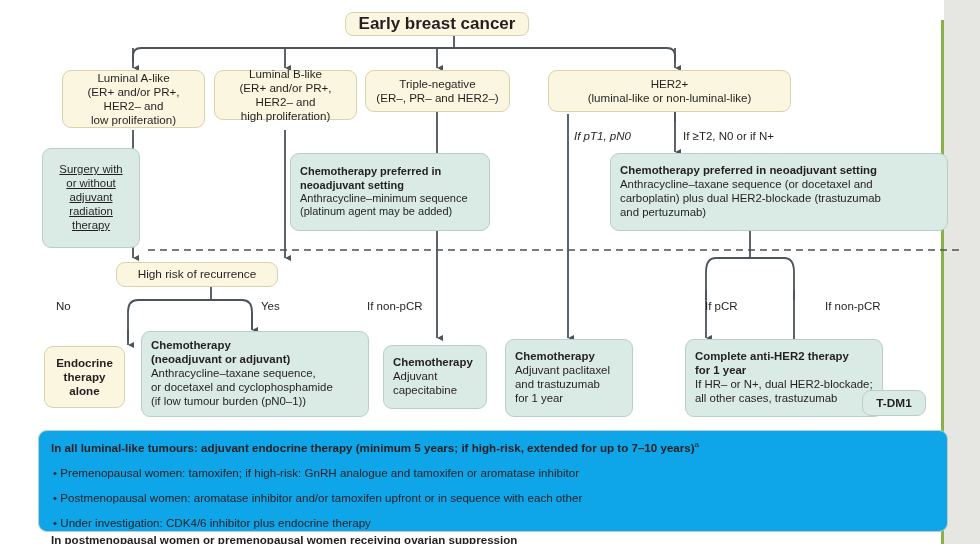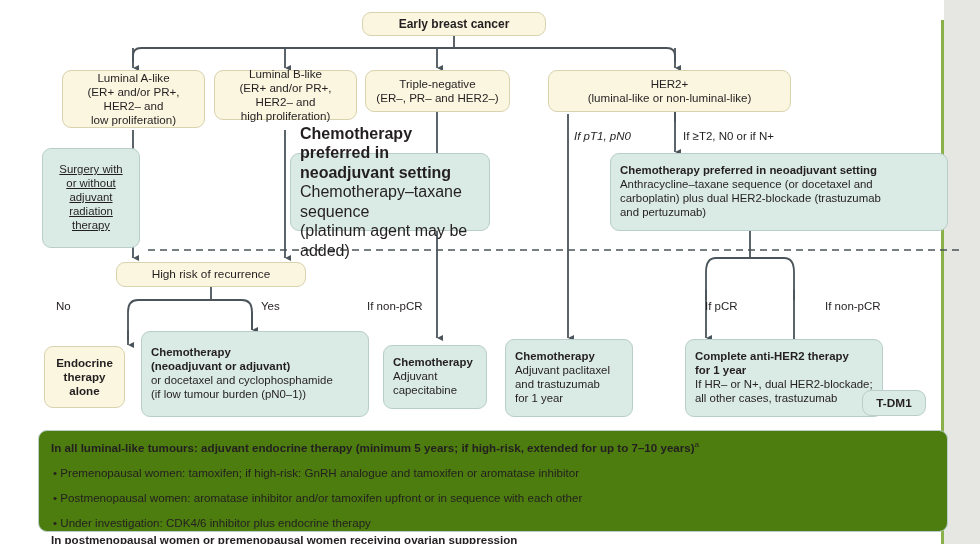--- a/index.html
+++ b/index.html
@@ -44,21 +44,21 @@
     position:absolute;
     font-size:11.5px;
     color:#231f20;
     white-space:nowrap;
   }
 
   
   .panel{
     position:absolute;
     box-sizing:border-box;
-    background:#4d7c0f;
+    background:#0ea5e9;
     border:1px solid #b9ceca;
     border-radius:9px;
     padding:8px 12px 8px 12px;
   }
   .panel .row{font-size:11.6px;line-height:1.47;}
   .panel .hdr{font-weight:bold;}
   .panel .bul{padding-left:2px;margin-top:8px;}
   sup{font-size:8px;vertical-align:super;}
 </style>
 </head>
@@ -114,21 +114,21 @@
       <path d="M211,287 L211,300"></path>
 
       <path d="M128,340 L128,312 Q128,300 138,300 L242,300 Q252,300 252,312 L252,330"></path>
       <path d="M128,330 L128,345" marker-end="url(#ar)"></path>
       <path d="M252,312 L252,330" marker-end="url(#ar)"></path>
     </g>
 
     <path d="M148,250 L962,250" stroke="#4a545a" stroke-width="1.3" stroke-dasharray="7,5" fill="none"></path>
   </svg>
 
-  <div class="node yellow center pad" style="left:362px;top:12px;width:184px;height:24px;font-size:12px;font-weight:bold;">
+  <div class="node yellow center pad" style="left:345px;top:12px;width:184px;height:24px;font-size:17px;font-weight:bold;border-radius:8px;">
     <span class="ln">Early breast cancer</span>
   </div>
 
   <div class="node yellow center pad" style="left:62px;top:70px;width:143px;height:58px;font-size:11.6px;">
     <span class="ln">Luminal A-like</span>
     <span class="ln">(ER+ and/or PR+,</span>
     <span class="ln">HER2– and</span>
     <span class="ln">low proliferation)</span>
   </div>
 
@@ -150,47 +150,48 @@
   </div>
 
   <div class="node teal center pad" style="left:42px;top:148px;width:98px;height:100px;font-size:11.4px;text-decoration:underline;">
     <span class="ln">Surgery with</span>
     <span class="ln">or without</span>
     <span class="ln">adjuvant</span>
     <span class="ln">radiation</span>
     <span class="ln">therapy</span>
   </div>
 
-  <div class="node teal left pad" style="left:290px;top:153px;width:200px;height:78px;font-size:16px;">
+  <div class="node teal left pad" style="left:290px;top:153px;width:200px;height:78px;font-size:11px;">
     <span class="ln b">Chemotherapy preferred in</span>
     <span class="ln b">neoadjuvant setting</span>
-    <span class="ln">Chemotherapy–taxane sequence</span>
+    <span class="ln">Anthracycline–minimum sequence</span>
     <span class="ln">(platinum agent may be added)</span>
   </div>
 
   <div class="node teal left pad" style="left:610px;top:153px;width:338px;height:78px;font-size:11.4px;">
     <span class="ln b">Chemotherapy preferred in neoadjuvant setting</span>
     <span class="ln">Anthracycline–taxane sequence (or docetaxel and</span>
     <span class="ln">carboplatin) plus dual HER2-blockade (trastuzumab</span>
     <span class="ln">and pertuzumab)</span>
   </div>
 
-  <div class="node yellow center pad" style="left:116px;top:262px;width:190px;height:25px;font-size:11.8px;">
+  <div class="node yellow center pad" style="left:116px;top:262px;width:162px;height:25px;font-size:11.8px;">
     <span class="ln">High risk of recurrence</span>
   </div>
 
   <div class="node yellow center pad" style="left:44px;top:346px;width:81px;height:62px;font-size:11.6px;font-weight:bold;">
     <span class="ln">Endocrine</span>
     <span class="ln">therapy</span>
     <span class="ln">alone</span>
   </div>
 
   <div class="node teal left pad" style="left:141px;top:331px;width:228px;height:86px;font-size:11.4px;">
     <span class="ln b">Chemotherapy</span>
     <span class="ln b">(neoadjuvant or adjuvant)</span>
+    <span class="ln">Anthracycline–taxane sequence,</span>
     <span class="ln">or docetaxel and cyclophosphamide</span>
     <span class="ln">(if low tumour burden (pN0–1))</span>
   </div>
 
   <div class="node teal left pad" style="left:383px;top:345px;width:104px;height:64px;font-size:11.4px;">
     <span class="ln b">Chemotherapy</span>
     <span class="ln">Adjuvant</span>
     <span class="ln">capecitabine</span>
   </div>
 

